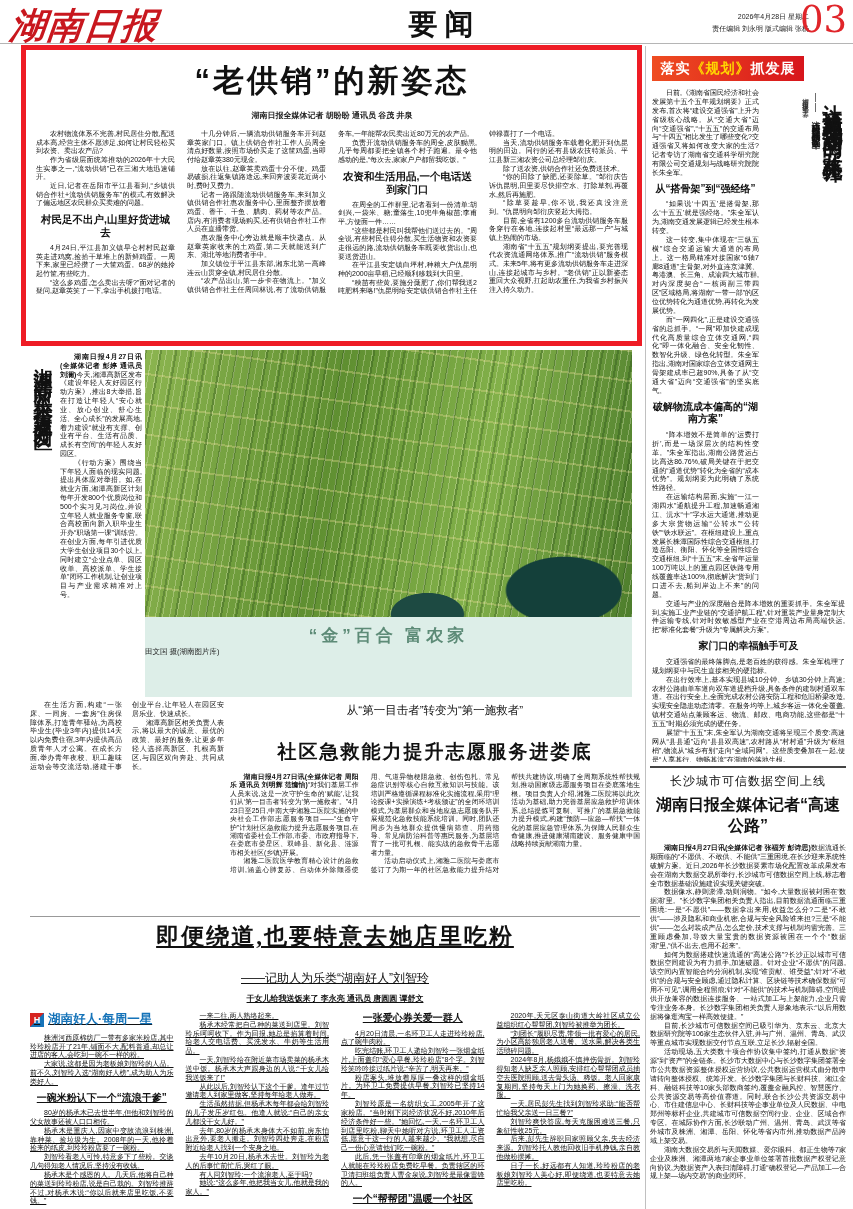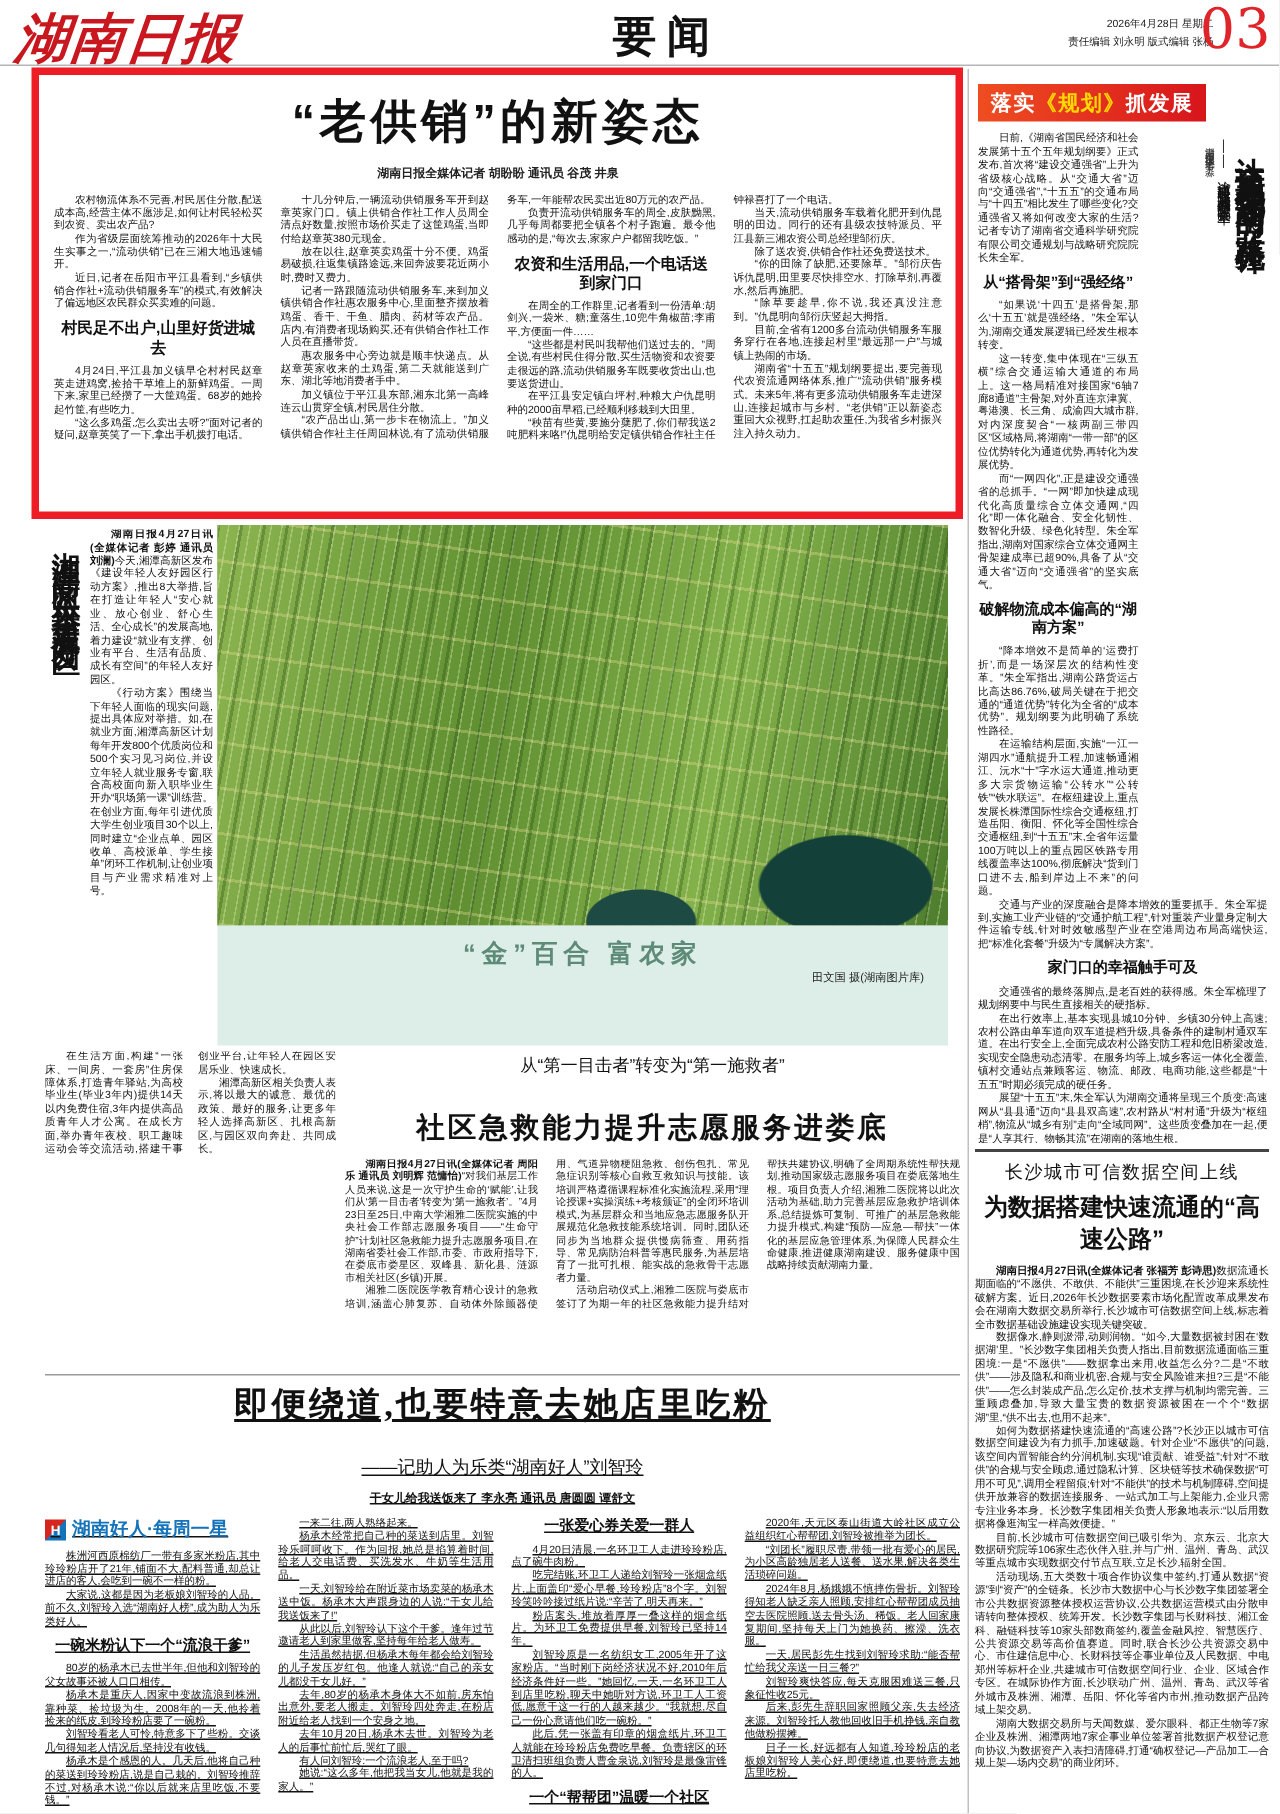--- a/index.html
+++ b/index.html
@@ -61,24 +61,24 @@
   
   .photo{position:absolute;left:145px;top:350px;width:487px;height:267px;background-color:#6f9c36;
     background-image:
       radial-gradient(ellipse 95px 55px at 86% 90%, #14403a 0 60%, rgba(20,64,58,0) 62%),
       radial-gradient(ellipse 60px 35px at 58% 99%, #1d4a42 0 60%, rgba(29,74,66,0) 62%),
       repeating-linear-gradient(100deg, rgba(255,255,225,.28) 0 1px, rgba(0,0,0,0) 1px 7px),
       repeating-linear-gradient(100deg, rgba(25,60,15,.28) 0 2px, rgba(0,0,0,0) 2px 15px),
       repeating-linear-gradient(8deg, rgba(235,222,150,.33) 0 2px, rgba(0,0,0,0) 2px 30px),
       linear-gradient(100deg,#8cb550,#5f8f31 38%,#83b14a 68%,#4d7d2c);}
   .caption-box{position:absolute;left:145px;top:617px;width:487px;height:80px;background:#ddeee8;
-               padding:7px 16px;box-sizing:border-box;}
+               padding:7px 0;box-sizing:border-box;}
   .cap-title{text-align:center;font-size:17px;font-weight:bold;color:#5d8b77;letter-spacing:4px;}
   .cap-text{margin-top:5px;font-size:7.5px;line-height:1.4;text-align:justify;color:#222;text-indent:2em;}
-  .cap-credit{text-align:right;font-size:7.5px;color:#222;}
+  .cap-credit{text-align:left;font-size:7.5px;color:#222;}
 
   
   .firstaid{position:absolute;left:230px;top:703px;width:410px;height:210px;overflow:hidden;}
   .fa-kicker{text-align:center;font-size:11.5px;}
   .fa-headline{text-align:center;font-size:19px;font-weight:bold;margin-top:21px;letter-spacing:2px;}
   .fa-body{margin-top:8px;height:152px;column-count:3;column-gap:12px;font-size:6.8px;line-height:1.24;
            text-align:justify;overflow:hidden;}
 
   .rule-h2{position:absolute;left:30px;top:916px;width:610px;height:1px;background:#999;}
 
@@ -165,21 +165,21 @@
         <h4 class="sub">家门口的幸福触手可及</h4>
         <p>交通强省的最终落脚点,是老百姓的获得感。朱全军梳理了规划纲要中与民生直接相关的硬指标。</p>
         <p>在出行效率上,基本实现县城10分钟、乡镇30分钟上高速;农村公路由单车道向双车道提档升级,具备条件的建制村通双车道。在出行安全上,全面完成农村公路安防工程和危旧桥梁改造,实现安全隐患动态清零。在服务均等上,城乡客运一体化全覆盖,镇村交通站点兼顾客运、物流、邮政、电商功能,这些都是“十五五”时期必须完成的硬任务。</p>
         <p>展望“十五五”末,朱全军认为湖南交通将呈现三个质变:高速网从“县县通”迈向“县县双高速”,农村路从“村村通”升级为“枢纽梢”,物流从“城乡有别”走向“全域同网”。这些质变叠加在一起,便是“人享其行、物畅其流”在湖南的落地生根。</p>
       </div>
   </div>
   <div class="rule-h1"></div>
 
   <div class="changsha">
     <div class="cs-kicker">长沙城市可信数据空间上线</div>
-    <div class="cs-headline">为数据搭建快速流通的“高速公路”</div>
+    <div class="cs-headline">湖南日报全媒体记者“高速公路”</div>
     <div class="cs-body">
         <p><b>湖南日报4月27日讯(全媒体记者 张福芳 彭诗思)</b>数据流通长期面临的“不愿供、不敢供、不能供”三重困境,在长沙迎来系统性破解方案。近日,2026年长沙数据要素市场化配置改革成果发布会在湖南大数据交易所举行,长沙城市可信数据空间上线,标志着全市数据基础设施建设实现关键突破。</p>
         <p>数据像水,静则淤滞,动则润物。“如今,大量数据被封困在‘数据湖’里。”长沙数字集团相关负责人指出,目前数据流通面临三重困境:一是“不愿供”——数据拿出来用,收益怎么分?二是“不敢供”——涉及隐私和商业机密,合规与安全风险谁来担?三是“不能供”——怎么封装成产品,怎么定价,技术支撑与机制均需完善。三重顾虑叠加,导致大量宝贵的数据资源被困在一个个“数据湖”里,“供不出去,也用不起来”。</p>
         <p>如何为数据搭建快速流通的“高速公路”?长沙正以城市可信数据空间建设为有力抓手,加速破题。针对企业“不愿供”的问题,该空间内置智能合约分润机制,实现“谁贡献、谁受益”;针对“不敢供”的合规与安全顾虑,通过隐私计算、区块链等技术确保数据“可用不可见”,调用全程留痕;针对“不能供”的技术与机制障碍,空间提供开放兼容的数据连接服务、一站式加工与上架能力,企业只需专注业务本身。长沙数字集团相关负责人形象地表示:“以后用数据将像逛淘宝一样高效便捷。”</p>
         <p>目前,长沙城市可信数据空间已吸引华为、京东云、北京大数据研究院等106家生态伙伴入驻,并与广州、温州、青岛、武汉等重点城市实现数据交付节点互联,立足长沙,辐射全国。</p>
         <p>活动现场,五大类数十项合作协议集中签约,打通从数据“资源”到“资产”的全链条。长沙市大数据中心与长沙数字集团签署全市公共数据资源整体授权运营协议,公共数据运营模式由分散申请转向整体授权、统筹开发。长沙数字集团与长财科技、湘江金科、融链科技等10家头部数商签约,覆盖金融风控、智慧医疗、公共资源交易等高价值赛道。同时,联合长沙公共资源交易中心、市住建信息中心、长财科技等企事业单位及人民数据、中电郑州等标杆企业,共建城市可信数据空间行业、企业、区域合作专区。在城际协作方面,长沙联动广州、温州、青岛、武汉等省外城市及株洲、湘潭、岳阳、怀化等省内市州,推动数据产品跨域上架交易。</p>
         <p>湖南大数据交易所与天闻数媒、爱尔眼科、都正生物等7家企业及株洲、湘潭两地7家企事业单位签署首批数据产权登记意向协议,为数据资产入表扫清障碍,打通“确权登记—产品加工—合规上架—场内交易”的商业闭环。</p>
       </div>
   </div>
 

